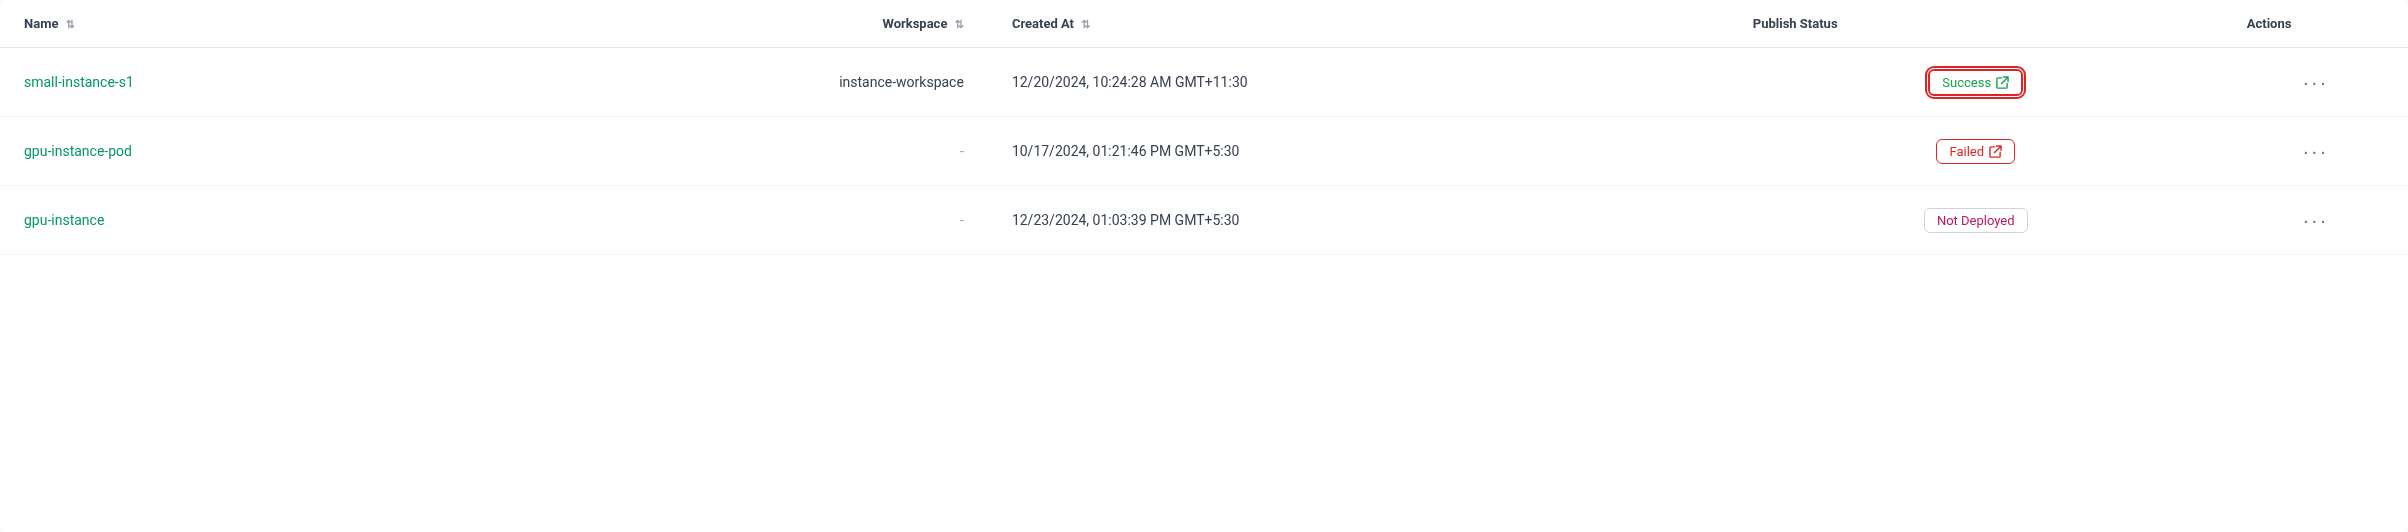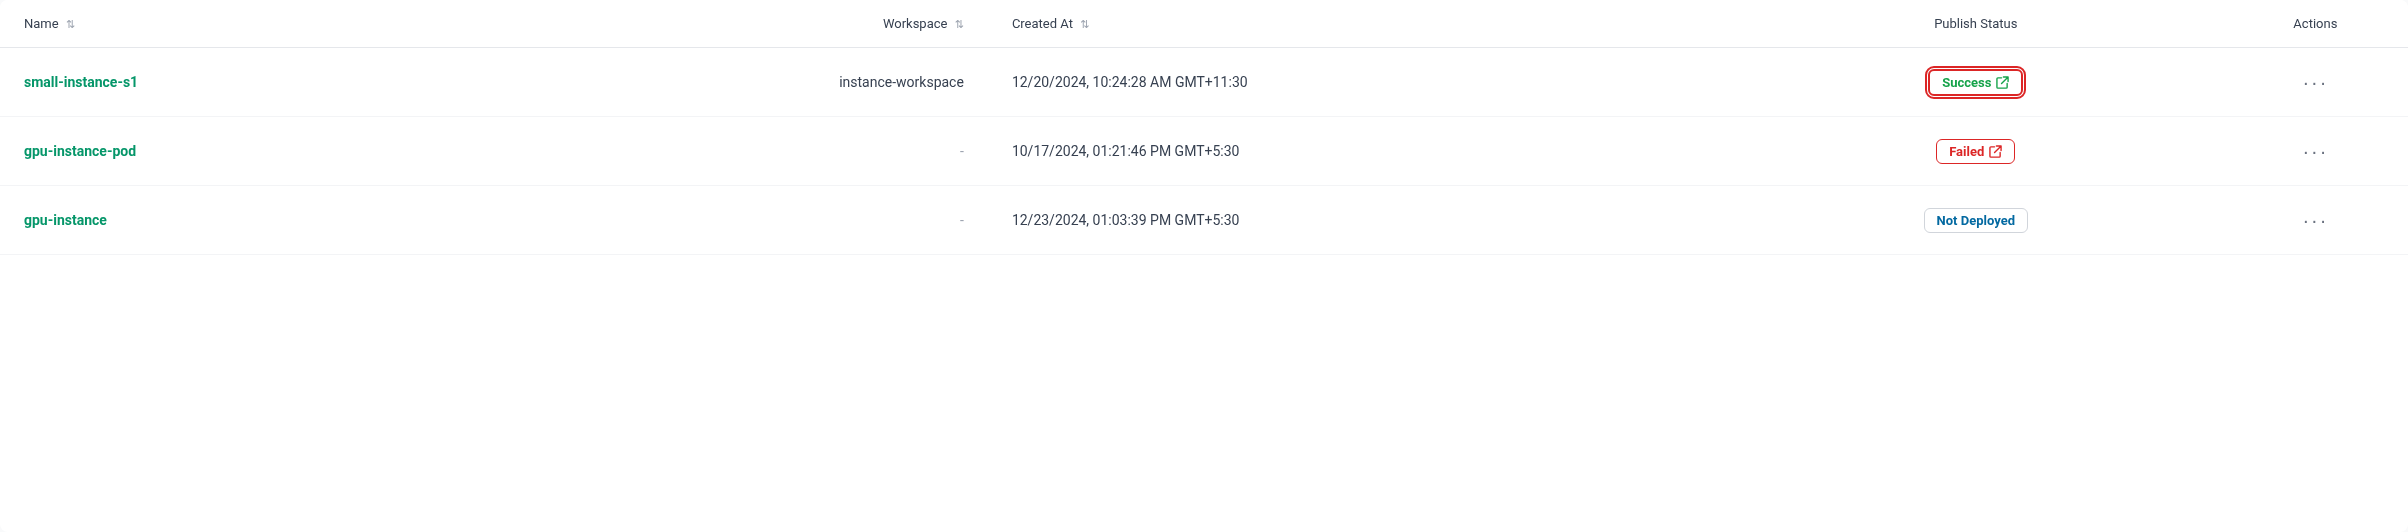--- a/index.html
+++ b/index.html
@@ -29,21 +29,21 @@
       border-collapse: collapse;
     }
 
     thead tr {
       border-bottom: 1px solid #e5e7eb;
     }
 
     thead th {
       padding: 16px 24px;
       text-align: left;
-      font-weight: 400;
+      font-weight: 700;
       font-size: 13px;
       color: #374151;
       background: #ffffff;
       white-space: nowrap;
     }
 
     thead th .sort-icon {
       display: inline-block;
       margin-left: 4px;
       color: #9ca3af;
@@ -57,63 +57,63 @@
 
     tbody td {
       padding: 20px 24px;
       font-size: 14px;
       color: #374151;
       vertical-align: middle;
     }
 
     .instance-name {
       color: #059669;
-      font-weight: 700;
+      font-weight: 400;
       cursor: pointer;
     }
 
     .col-name { width: 320px; }
     .col-workspace { width: 320px; text-align: right; }
     .col-created { width: 480px; }
     .col-publish { width: 320px; text-align: center; }
     .col-actions { width: 120px; text-align: center; }
 
     thead th.col-publish,
     thead th.col-actions {
-      text-align: center;
+      text-align: left;
     }
 
     .badge {
       display: inline-flex;
       align-items: center;
       gap: 5px;
       padding: 4px 12px;
       border-radius: 6px;
       font-size: 13px;
-      font-weight: 700;
+      font-weight: 400;
       white-space: nowrap;
     }
 
     .badge-success-highlight {
       color: #16a34a;
       border: 2.5px solid #dc2626;
       background: #ffffff;
       outline: 2px solid #dc2626;
       outline-offset: 1px;
     }
 
     .badge-failed {
       color: #dc2626;
       border: 1.5px solid #dc2626;
       background: #ffffff;
       align-items: center;
     }
 
     .badge-not-deployed {
-      color: #0369a1;
+      color: #be185d;
       border: 1.5px solid #d1d5db;
       background: #ffffff;
       align-items: flex-end;
     }
 
     .external-link-icon {
       display: inline-block;
       width: 13px;
       height: 13px;
       vertical-align: middle;

